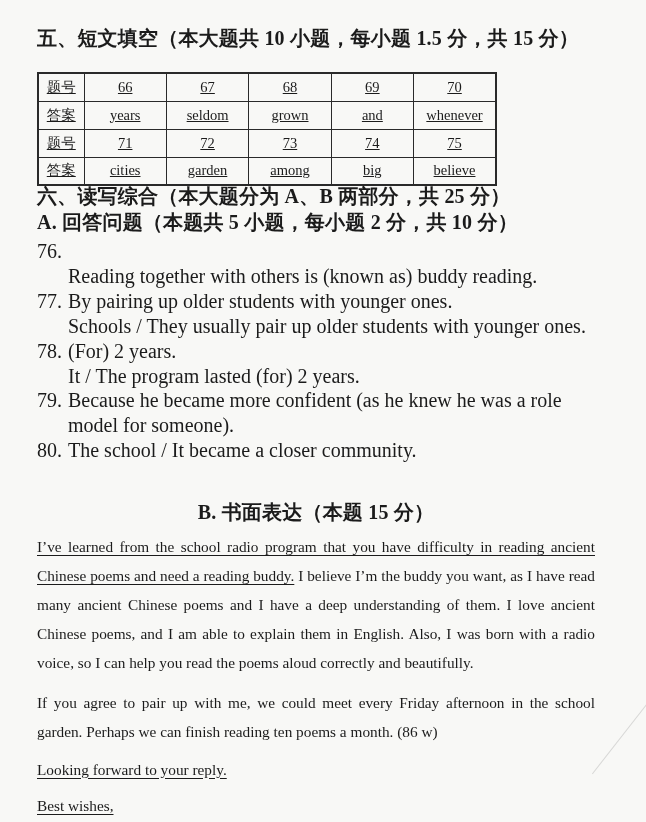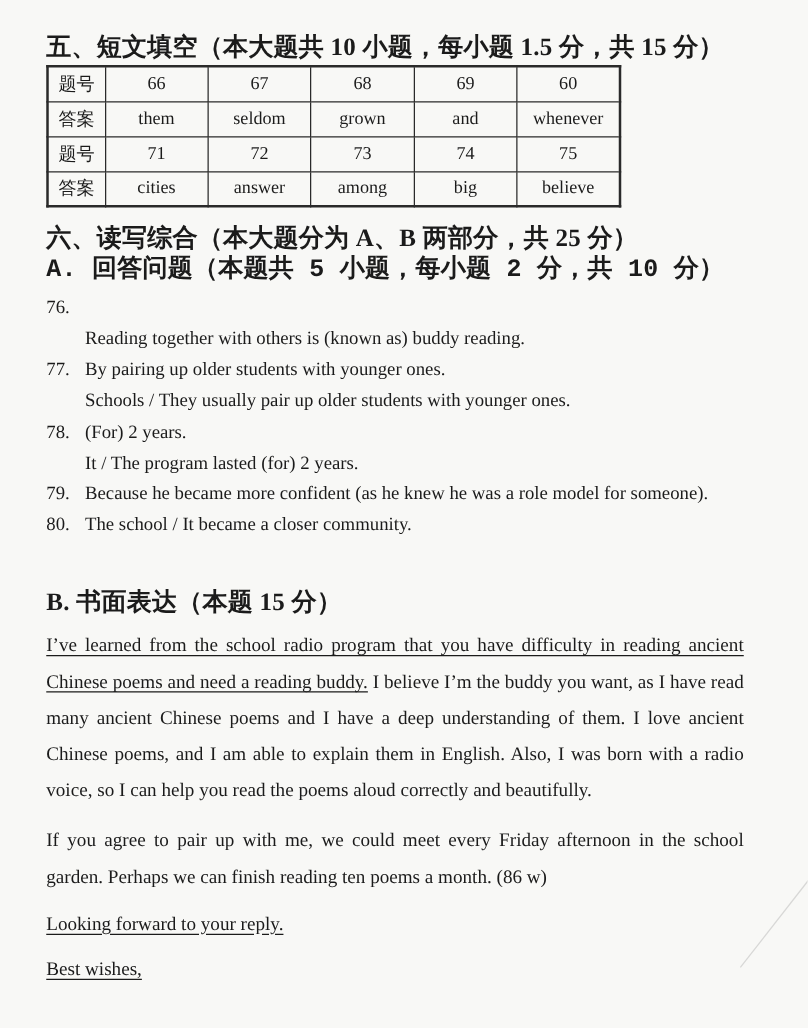--- a/index.html
+++ b/index.html
@@ -21,48 +21,49 @@
   .sec-heading {
     font-size: 20px;
     font-weight: 600;
     letter-spacing: 0.2px;
     line-height: 20px;
   }
   
   table.ans-table {
     border-collapse: collapse;
     width: 460px;
-    margin-top: 4px;
+    margin-top: 24px;
     table-layout: fixed;
+    text-decoration: underline;
   }
   table.ans-table, table.ans-table td {
     border: 1.4px solid #2a2a2a;
   }
   table.ans-table { border-width: 2px; }
   table.ans-table td {
     height: 28px;
     text-align: center;
     vertical-align: middle;
     font-size: 14.5px;
     padding: 0 2px;
   }
   td.row-label { width: 46px; font-size: 13.5px; }
   
-  .sec6-heading { margin-top: 15px; }
-  .partA-heading { margin-top: 6px; font-family: Liberation Mono, monospace; }
+  .sec6-heading { }
+  .partA-heading { margin-top: 6px; }
   .qa-list { margin-top: 7px; }
   .qa-line {
     display: flex;
-    font-size: 15px;
+    font-size: 20px;
     line-height: 24.9px;
   }
   .qa-num { width: 31px; flex: none; }
   .qa-indent { padding-left: 31px; }
   
-  .partB-heading { margin-top: 39px; }
+  .partB-heading { margin-top: 39px; text-align: center; }
   .letter { font-size: 15.3px; }
   .salutation {
     margin-top: 14px;
     text-decoration: underline;
     text-underline-offset: 3px;
     line-height: 24px;
   }
   .letter-para {
     margin-top: 11px;
     text-align: justify;
@@ -106,42 +107,42 @@
   <div class="sec-heading">五、短文填空（本大题共 10 小题，每小题 1.5 分，共 15 分）</div>
 
   <table class="ans-table">
     <tbody>
       <tr>
         <td class="row-label">题号</td>
         <td>66</td>
         <td>67</td>
         <td>68</td>
         <td>69</td>
-        <td>60</td>
+        <td>70</td>
       </tr>
       <tr>
         <td class="row-label">答案</td>
-        <td>them</td>
+        <td>years</td>
         <td>seldom</td>
         <td>grown</td>
         <td>and</td>
         <td>whenever</td>
       </tr>
       <tr>
         <td class="row-label">题号</td>
         <td>71</td>
         <td>72</td>
         <td>73</td>
         <td>74</td>
         <td>75</td>
       </tr>
       <tr>
         <td class="row-label">答案</td>
         <td>cities</td>
-        <td>answer</td>
+        <td>garden</td>
         <td>among</td>
         <td>big</td>
         <td>believe</td>
       </tr>
     </tbody>
   </table>
 
   <div class="sec-heading sec6-heading">六、读写综合（本大题分为 A、B 两部分，共 25 分）</div>
   <div class="sec-heading partA-heading">A. 回答问题（本题共 5 小题，每小题 2 分，共 10 分）</div>
 

